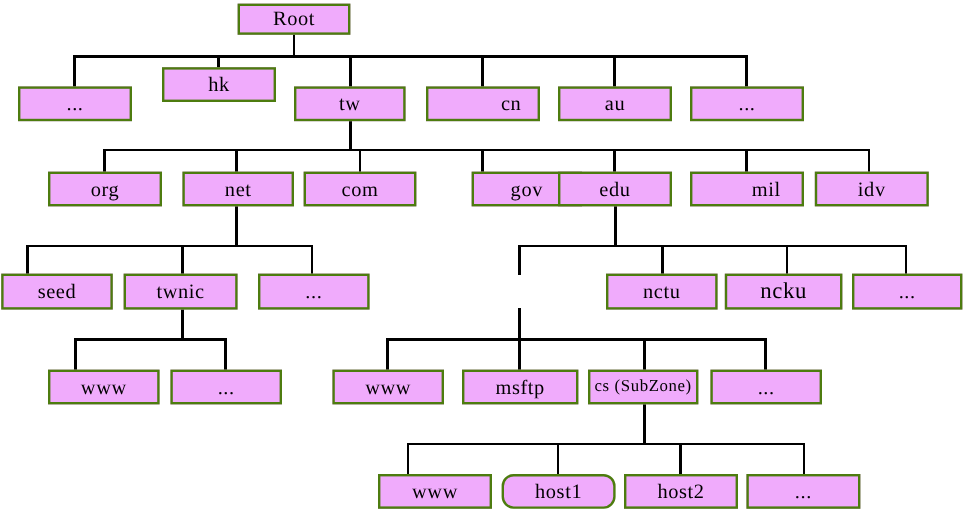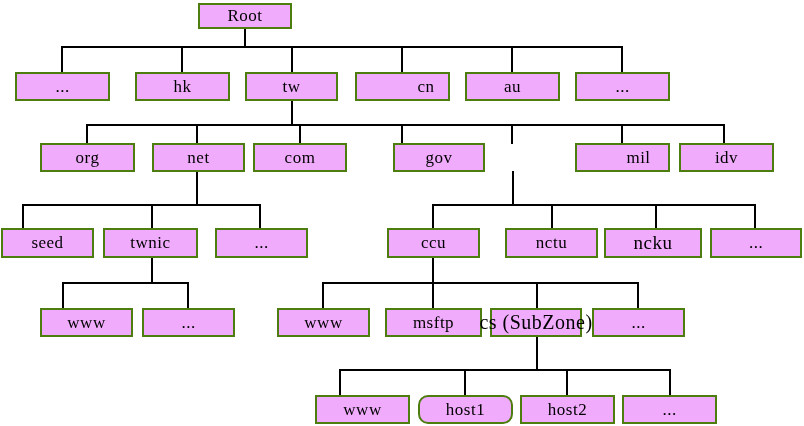--- a/index.html
+++ b/index.html
@@ -83,41 +83,41 @@
       <line x1="537" y1="336" x2="537" y2="371" stroke="#000000" stroke-width="2" shape-rendering="crispEdges"></line>
       <line x1="340" y1="370" x2="670" y2="370" stroke="#000000" stroke-width="2" shape-rendering="crispEdges"></line>
       <line x1="340" y1="369" x2="340" y2="396" stroke="#000000" stroke-width="2" shape-rendering="crispEdges"></line>
       <line x1="465" y1="369" x2="465" y2="396" stroke="#000000" stroke-width="2" shape-rendering="crispEdges"></line>
       <line x1="567" y1="369" x2="567" y2="396" stroke="#000000" stroke-width="2" shape-rendering="crispEdges"></line>
       <line x1="670" y1="369" x2="670" y2="396" stroke="#000000" stroke-width="2" shape-rendering="crispEdges"></line>
     </svg>
 
 <div class="node" style="left: 198px; top: 3px; width: 94px; height: 26px;">Root</div>
     <div class="node" style="left: 15px; top: 72px; width: 95px; height: 29px;">...</div>
-    <div class="node" style="left: 135px; top: 72px; width: 95px; height: 29px;">hk</div>
+    <div class="node" style="left: 135px; top: 56px; width: 95px; height: 29px;">hk</div>
     <div class="node" style="left: 245px; top: 72px; width: 93px; height: 29px;">tw</div>
     <div class="node" style="left: 355px; top: 72px; width: 95px; height: 29px; padding-left: 47px;">cn</div>
     <div class="node" style="left: 465px; top: 72px; width: 95px; height: 29px;">au</div>
     <div class="node" style="left: 575px; top: 72px; width: 95px; height: 29px;">...</div>
     <div class="node" style="left: 40px; top: 143px; width: 95px; height: 29px;">org</div>
     <div class="node" style="left: 152px; top: 143px; width: 93px; height: 29px;">net</div>
     <div class="node" style="left: 253px; top: 143px; width: 94px; height: 29px;">com</div>
     <div class="node" style="left: 357px; top: 143px; width: 92px; height: 29px; margin-left: 36px;">gov</div>
+    <div class="node" style="left: 465px; top: 143px; width: 95px; height: 29px;">edu</div>
     <div class="node" style="left: 575px; top: 143px; width: 95px; height: 29px; padding-left: 32px;">mil</div>
     <div class="node" style="left: 679px; top: 143px; width: 95px; height: 29px;">idv</div>
     <div class="node" style="left: 1px; top: 228px; width: 93px; height: 30px;">seed</div>
     <div class="node" style="left: 103px; top: 228px; width: 95px; height: 30px;">twnic</div>
     <div class="node" style="left: 215px; top: 228px; width: 93px; height: 30px;">...</div>
-    <div class="node" style="left: 387px; top: 228px; width: 93px; height: 30px;">ccu</div>
     <div class="node" style="left: 505px; top: 228px; width: 93px; height: 30px;">nctu</div>
     <div class="node" style="left: 604px; top: 228px; width: 98px; height: 30px; font-size: 19px;">ncku</div>
     <div class="node" style="left: 710px; top: 228px; width: 92px; height: 30px;">...</div>
     <div class="node" style="left: 40px; top: 308px; width: 93px; height: 29px;">www</div>
     <div class="node" style="left: 142px; top: 308px; width: 93px; height: 29px;">...</div>
     <div class="node" style="left: 277px; top: 308px; width: 93px; height: 29px;">www</div>
     <div class="node" style="left: 385px; top: 308px; width: 97px; height: 29px;">msftp</div>
-    <div class="node" style="left: 490px; top: 308px; width: 92px; height: 29px; font-size: 20px;">cs (SubZone)</div>
+    <div class="node" style="left: 490px; top: 308px; width: 92px; height: 29px; font-size: 14px;">cs (SubZone)</div>
     <div class="node" style="left: 592px; top: 308px; width: 93px; height: 29px;">...</div>
     <div class="node" style="left: 315px; top: 395px; width: 95px; height: 29px;">www</div>
     <div class="node" style="left: 418px; top: 395px; width: 95px; height: 29px; border-radius: 10px;">host1</div>
     <div class="node" style="left: 520px; top: 395px; width: 95px; height: 29px;">host2</div>
     <div class="node" style="left: 622px; top: 395px; width: 95px; height: 29px;">...</div>
   </div>
 
 </body></html>

